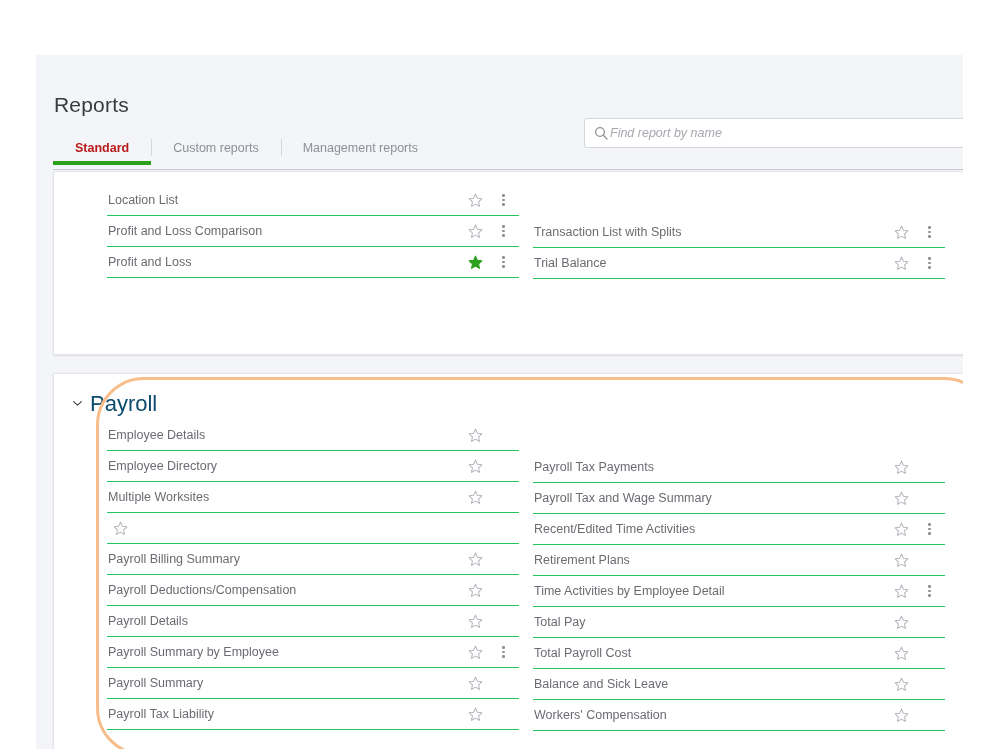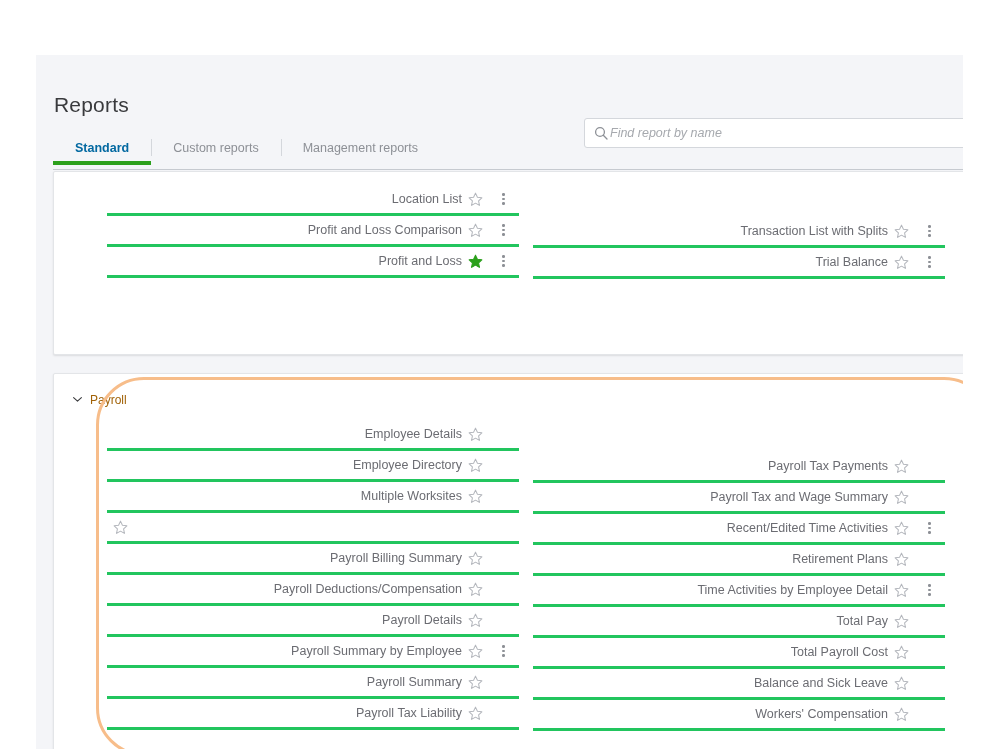--- a/index.html
+++ b/index.html
@@ -74,21 +74,21 @@
     align-items: flex-start;
   }
   .tab {
     position: relative;
     padding: 4px 22px 10px 22px;
     font-size: 12.5px;
     color: #8d9096;
     cursor: pointer;
     white-space: nowrap;
   }
-  .tab.active { color: #0369a1; font-weight: bold; }
+  .tab.active { color: #b91c1c; font-weight: bold; }
   .tab + .tab::before {
     content: "";
     position: absolute;
     left: 0; top: 2px;
     width: 1px; height: 17px;
     background: #d4d7dc;
   }
   .tab.active::after {
     content: "";
     position: absolute;
@@ -121,41 +121,40 @@
     position: absolute;
     left: 18px;
     top: 17px;
     display: flex;
     align-items: center;
     gap: 7px;
     cursor: pointer;
   }
   #payroll-header .chev { display: block; }
   #payroll-title {
-    font-size: 12px;
-    color: #a16207;
+    font-size: 22px;
+    color: #0c4a6e;
     font-weight: 400;
   }
 
   
   .col {
     position: absolute;
     width: 412px;
   }
   .col-left  { left: 53px; }
   .col-right { left: 479px; margin-top: 32px; }
 
   .report-row {
     position: relative;
     height: 31px;
     display: flex;
     align-items: center;
-    border-bottom: 3px solid #22c55e;
+    border-bottom: 1px solid #22c55e;
     cursor: pointer;
-    text-align: right;
   }
   .report-name {
     flex: 1 1 auto;
     font-size: 12.5px;
     color: #6b6c72;
     padding-left: 1px;
     white-space: nowrap;
   }
   .star-cell {
     flex: 0 0 auto;

